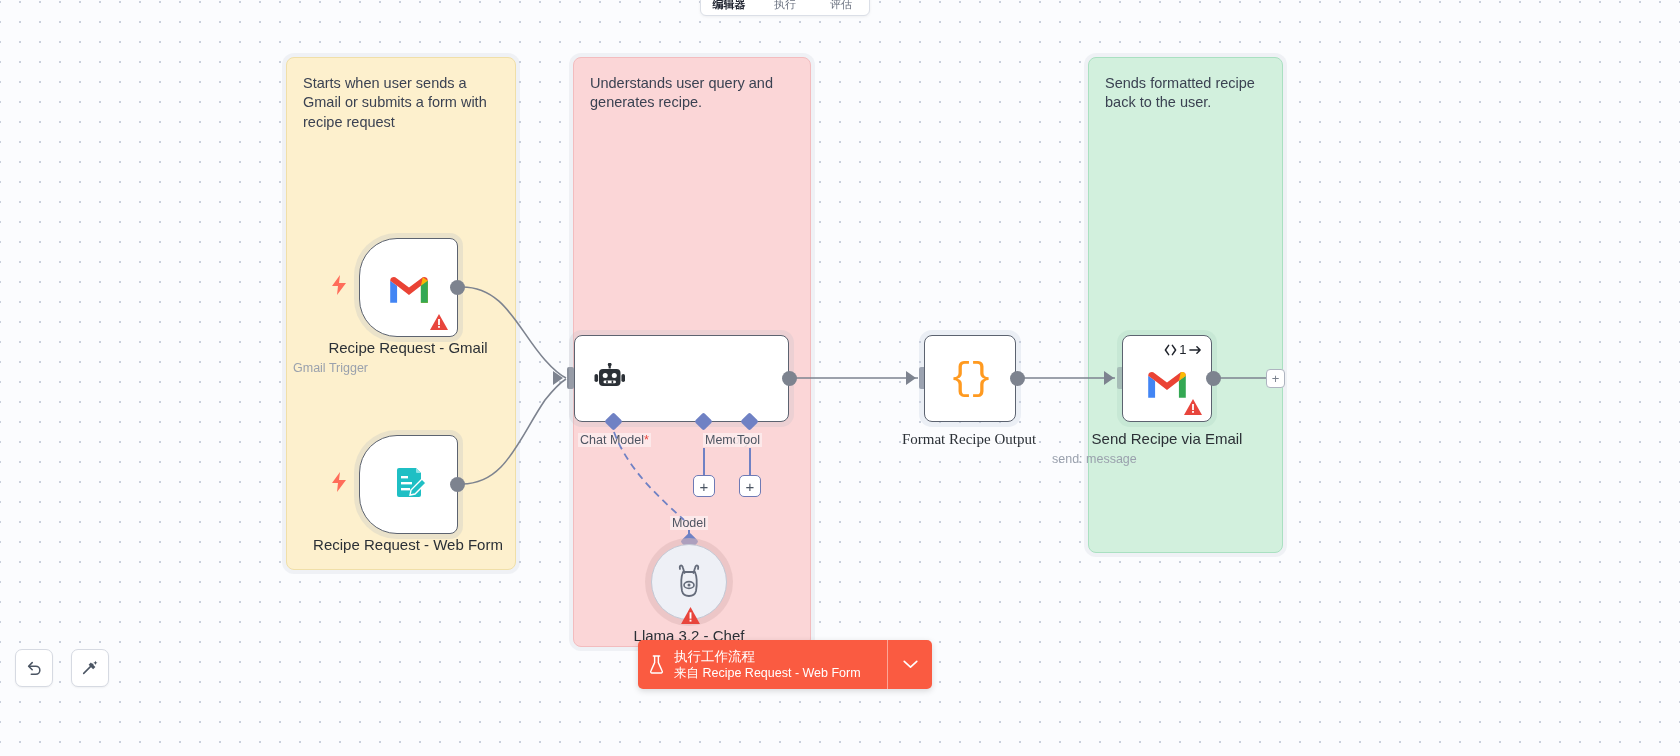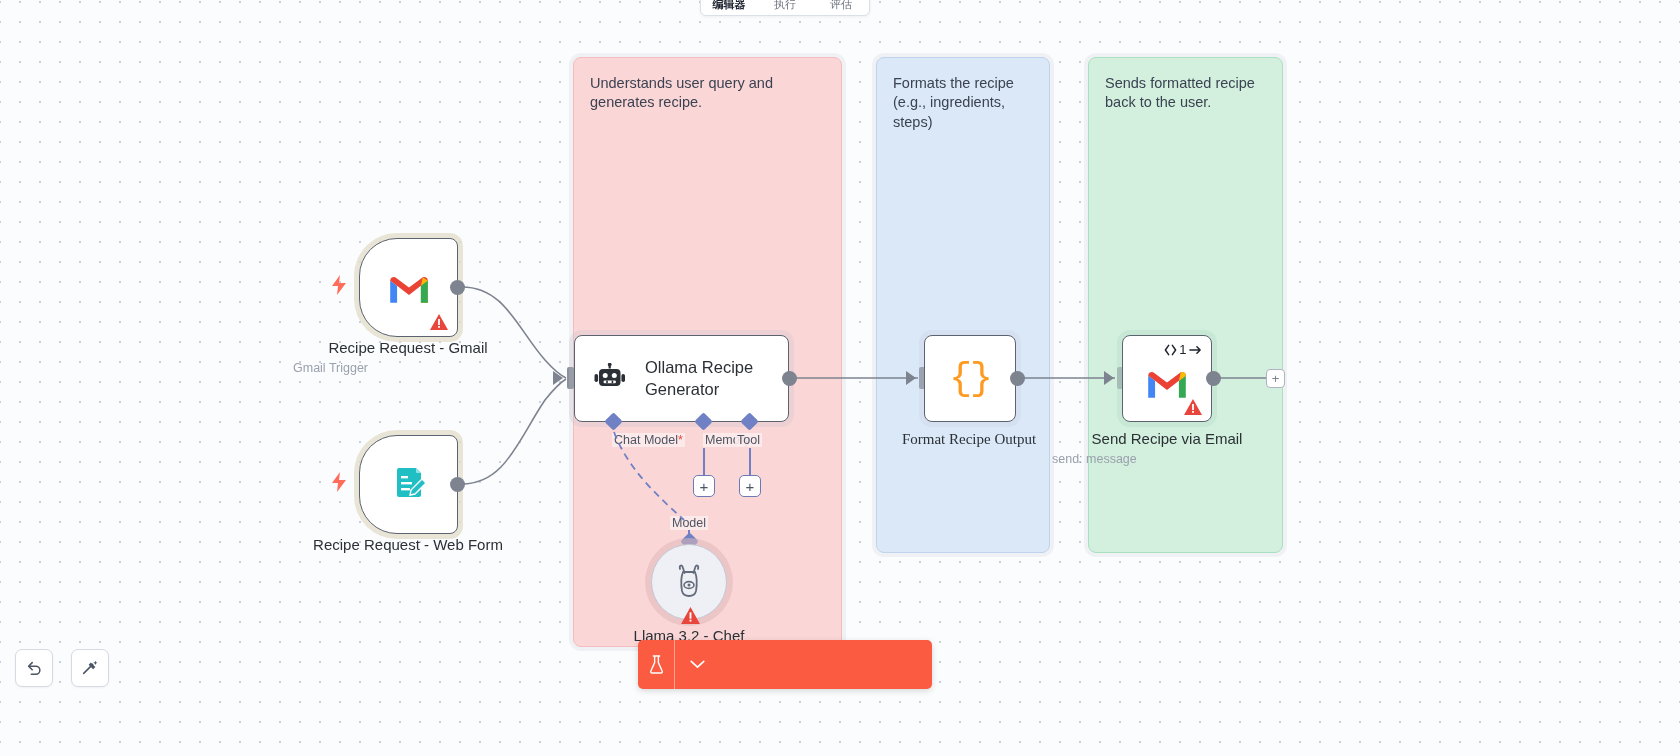--- a/index.html
+++ b/index.html
@@ -221,28 +221,28 @@
 <body>
 
 <div id="canvas">
 
   <div class="top-tabs">
     <div class="top-tab active">编辑器</div>
     <div class="top-tab">执行</div>
     <div class="top-tab">评估</div>
   </div>
 
-
-  <div class="sticky" style="left:573px; top:57px; width:269px; height:590px; background:#fbd6d7; border-color:#f3bcbe;">
+  <div class="sticky" style="left:286px; top:57px; width:230px; height:513px; background:#fdf0cd; border-color:#f0dfa8;">
+    <div class="sticky-text">Starts when user sends a Gmail or submits a form with recipe request</div>
+  </div>
+
+  <div class="sticky" style="left:573px; top:57px; width:238px; height:590px; background:#fbd6d7; border-color:#f3bcbe;">
     <div class="sticky-text">Understands user query and generates recipe.</div>
   </div>
 
-  <div class="sticky" style="left:876px; top:57px; width:174px; height:496px; background:#dbe8f7; border-color:#bed4ee;">
-    <div class="sticky-text">Formats the recipe (e.g., ingredients, steps)</div>
-  </div>
 
   <div class="sticky" style="left:1088px; top:57px; width:195px; height:496px; background:#d2f0dd; border-color:#a9e0c1;">
     <div class="sticky-text">Sends formatted recipe back to the user.</div>
   </div>
 
   <svg width="1680" height="756" style="position:absolute; left:0; top:0; pointer-events:none; z-index:5;">
 
     <path d="M 462,287 C 505,287 518,330 545,360 C 553,369 558,374 566,378" fill="none" stroke="#7d838f" stroke-width="1.6"></path>
 
     <path d="M 462,484 C 505,484 518,440 545,400 C 553,390 558,384 566,379" fill="none" stroke="#7d838f" stroke-width="1.6"></path>
@@ -315,26 +315,25 @@
         <rect x="6" y="6" width="21.5" height="17" rx="4" fill="#2b3036"></rect>
         <rect x="1.5" y="11" width="3.6" height="8" rx="1.8" fill="#2b3036"></rect>
         <rect x="28.4" y="11" width="3.6" height="8" rx="1.8" fill="#2b3036"></rect>
         <circle cx="12.2" cy="12.6" r="2.5" fill="#fff"></circle>
         <circle cx="21.3" cy="12.6" r="2.5" fill="#fff"></circle>
         <rect x="10.5" y="17.5" width="12.5" height="2.8" rx="1.4" fill="#fff"></rect>
         <rect x="13.2" y="17.5" width="1.6" height="2.8" fill="#2b3036"></rect>
         <rect x="18.6" y="17.5" width="1.6" height="2.8" fill="#2b3036"></rect>
       </svg>
     </span>
-    <span style="font-size:16.5px; color:#2b3036; line-height:1.3; max-width:120px;">Ollama Recipe Generator</span>
   </div>
   <div class="endpoint" style="left:782px; top:371px;"></div>
 
   <div class="diamond" style="left:607px; top:415px;"></div>
-  <div class="conn-label" style="left:612px; top:433px;">
+  <div class="conn-label" style="left:578px; top:433px;">
     <span>Chat Model</span><span class="req">*</span>
   </div>
 
   <div class="diamond" style="left:697px; top:415px;"></div>
   <div class="conn-label" style="left:681px; top:433px;margin-left:22px;">Memory</div>
   <div class="stem" style="left:703px; top:448px; height:27px;"></div>
   <div class="plus-round" style="left:693px; top:475px;">+</div>
 
   <div class="diamond" style="left:743px; top:415px;"></div>
   <div class="conn-label" style="left:735px; top:433px;">Tool</div>
@@ -423,20 +422,24 @@
       </svg>
     </span>
   </div>
 
   <div class="toast">
     <div class="toast-ico">
       <svg width="15" height="19" viewBox="0 0 16 20">
         <path d="M6 1 V8 L2 17 A1.3 1.3 0 0 0 3.2 19 H12.8 A1.3 1.3 0 0 0 14 17 L10 8 V1" fill="none" stroke="#fff" stroke-width="1.5" stroke-linejoin="round"></path>
         <path d="M4.6 1 H11.4" stroke="#fff" stroke-width="1.5" stroke-linecap="round"></path>
       </svg>
+    </div>
+    <div class="toast-body">
+      <div class="toast-title">执行工作流程</div>
+      <div class="toast-sub">来自 Recipe Request - Web Form</div>
     </div>
     <div class="toast-caret">
       <span>
         <svg width="15" height="9" viewBox="0 0 16 10">
             <path d="M1 1.5 L8 8 L15 1.5" fill="none" stroke="#fff" stroke-width="1.8" stroke-linecap="round" stroke-linejoin="round"></path>
           </svg>
       </span>
     </div>
   </div>
 

